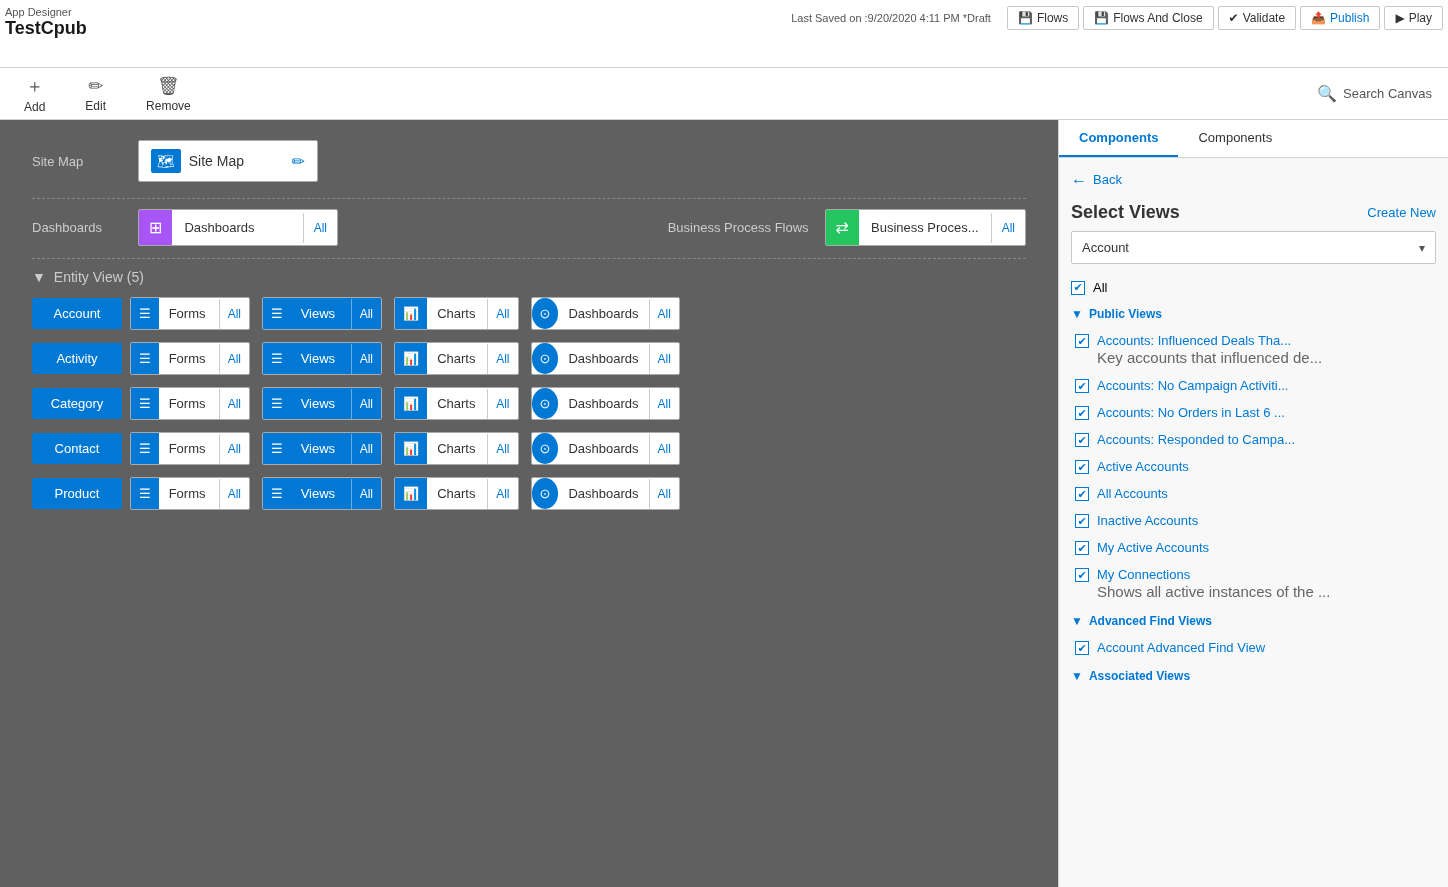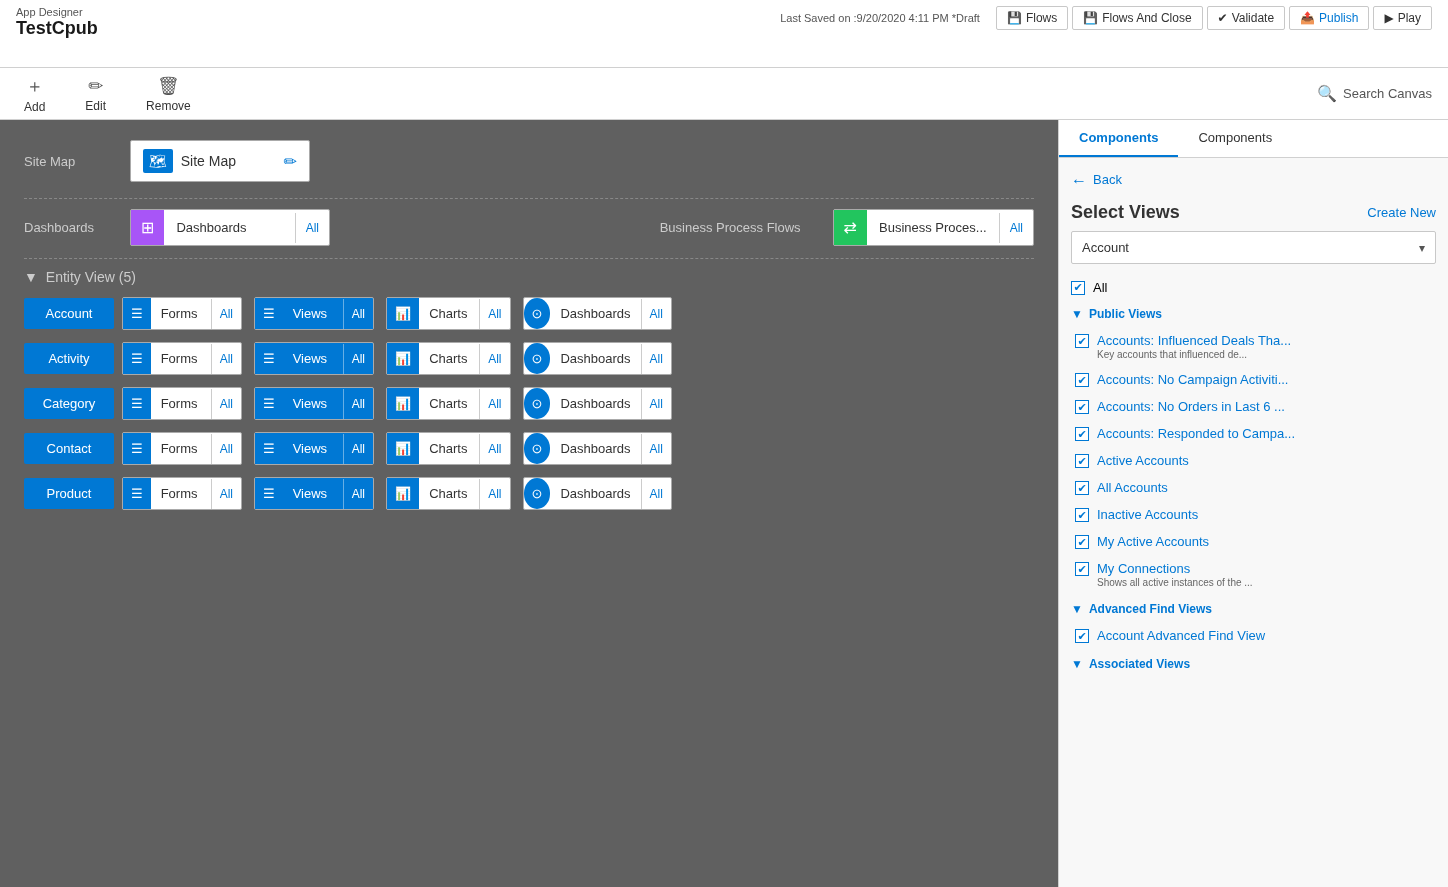--- a/index.html
+++ b/index.html
@@ -2,21 +2,21 @@
 <html><head>
   <meta charset="utf-8">
   <style>
     * { box-sizing: border-box; margin: 0; padding: 0; }
     body { font-family: 'Segoe UI', Tahoma, Geneva, Verdana, sans-serif; font-size: 13px; background: #f3f3f3; overflow: hidden; height: 887px; width: 1448px; }
 
     
     .app-header {
       background: white;
       border-bottom: 1px solid #d0d0d0;
-      padding: 6px 16px 4px;
+      padding: 6px 5px 4px;
       display: flex;
       justify-content: space-between;
       align-items: flex-start;
       height: 68px;
     }
     .app-title-block { display: flex; flex-direction: column; justify-content: center; }
     .app-designer-label { font-size: 11px; color: #555; }
     .app-name { font-size: 18px; font-weight: 600; color: #1a1a1a; }
     .header-right { display: flex; align-items: center; gap: 4px; font-size: 12px; color: #555; }
     .header-save-info { font-size: 11px; color: #555; margin-right: 12px; }
@@ -56,21 +56,21 @@
       height: calc(887px - 68px - 52px);
     }
 
     
     .canvas-area {
       flex: 1;
       background: #606060;
       overflow-y: auto;
       overflow-x: hidden;
       position: relative;
-      padding: 20px 24px;
+      padding: 20px 32px;
     }
 
     
     .canvas-section { margin-bottom: 16px; }
     .canvas-row { display: flex; align-items: center; gap: 16px; margin-bottom: 12px; }
     .row-label { color: #ccc; font-size: 13px; width: 90px; flex-shrink: 0; }
 
     .sitemap-card {
       display: flex; align-items: center; gap: 8px;
       background: white; border: 1px solid #aaa;
@@ -221,21 +221,21 @@
       display: flex; align-items: flex-start; gap: 8px;
       padding: 6px 4px; cursor: pointer;
     }
     .view-check {
       width: 14px; height: 14px; border: 1px solid #0078d4;
       background: white; display: flex; align-items: center; justify-content: center;
       font-size: 11px; color: #0078d4; flex-shrink: 0; margin-top: 1px; cursor: pointer;
     }
     .view-item-text { display: flex; flex-direction: column; }
     .view-item-title { font-size: 13px; color: #0078d4; }
-    .view-item-desc { font-size: 10px; color: #666; margin-top: 1px; }
+    .view-item-desc { font-size: 15px; color: #666; margin-top: 1px; }
   </style>
 </head>
 <body>
 
 <div class="app-header">
   <div class="app-title-block">
     <span class="app-designer-label">App Designer</span>
     <span class="app-name">TestCpub</span>
   </div>
   <div class="header-right">
@@ -301,21 +301,21 @@
     <div class="divider-row"></div>
 
     <div class="mid-row">
       <span class="mid-label">Dashboards</span>
       <div class="mid-card">
         <span class="mid-card-icon">⊞</span>
         <span class="mid-card-label">Dashboards</span>
         <span class="mid-card-all">All</span>
       </div>
       <div style="flex:1;"></div>
-      <span class="mid-label" style="width:auto;margin-right:16px;">Business Process Flows</span>
+      <span class="mid-label" style="width:auto;">Business Process Flows</span>
       <div class="mid-card">
         <span class="mid-card-icon green">⇄</span>
         <span class="mid-card-label">Business Proces...</span>
         <span class="mid-card-all">All</span>
       </div>
     </div>
 
     <div class="divider-row"></div>
 
     <div class="entity-section-header">

